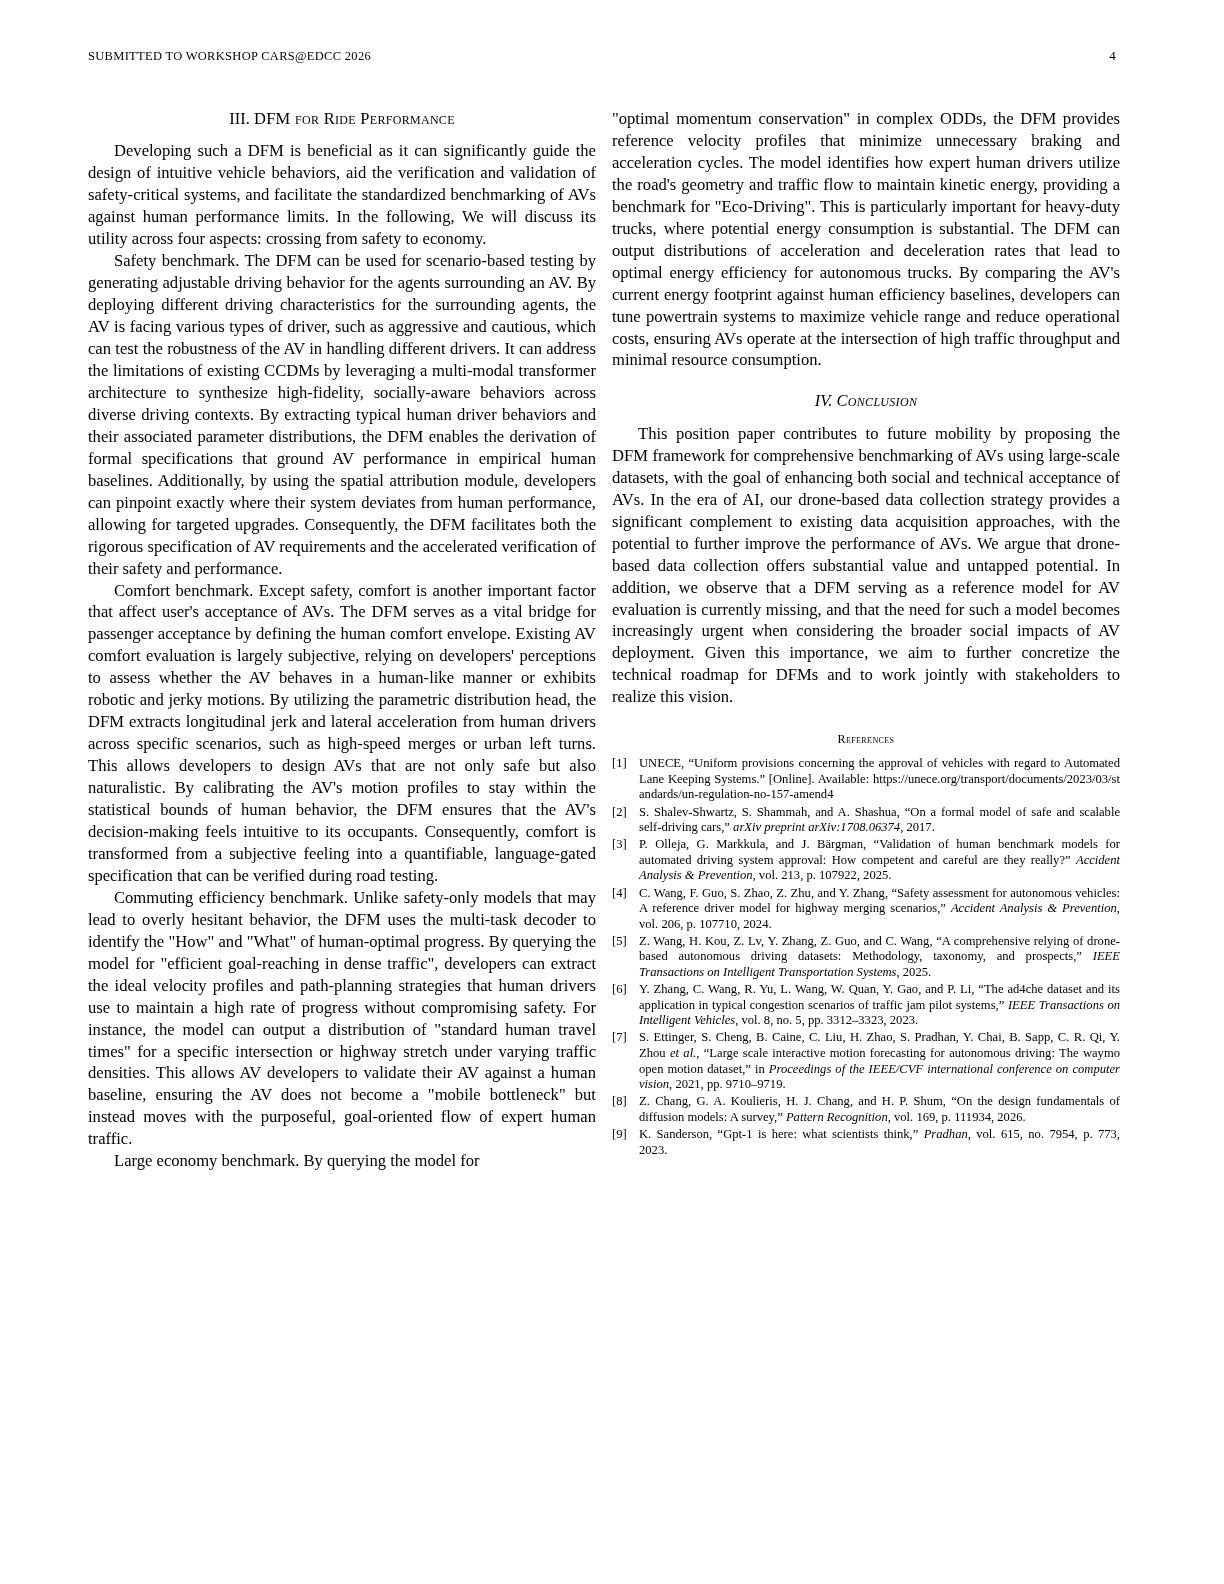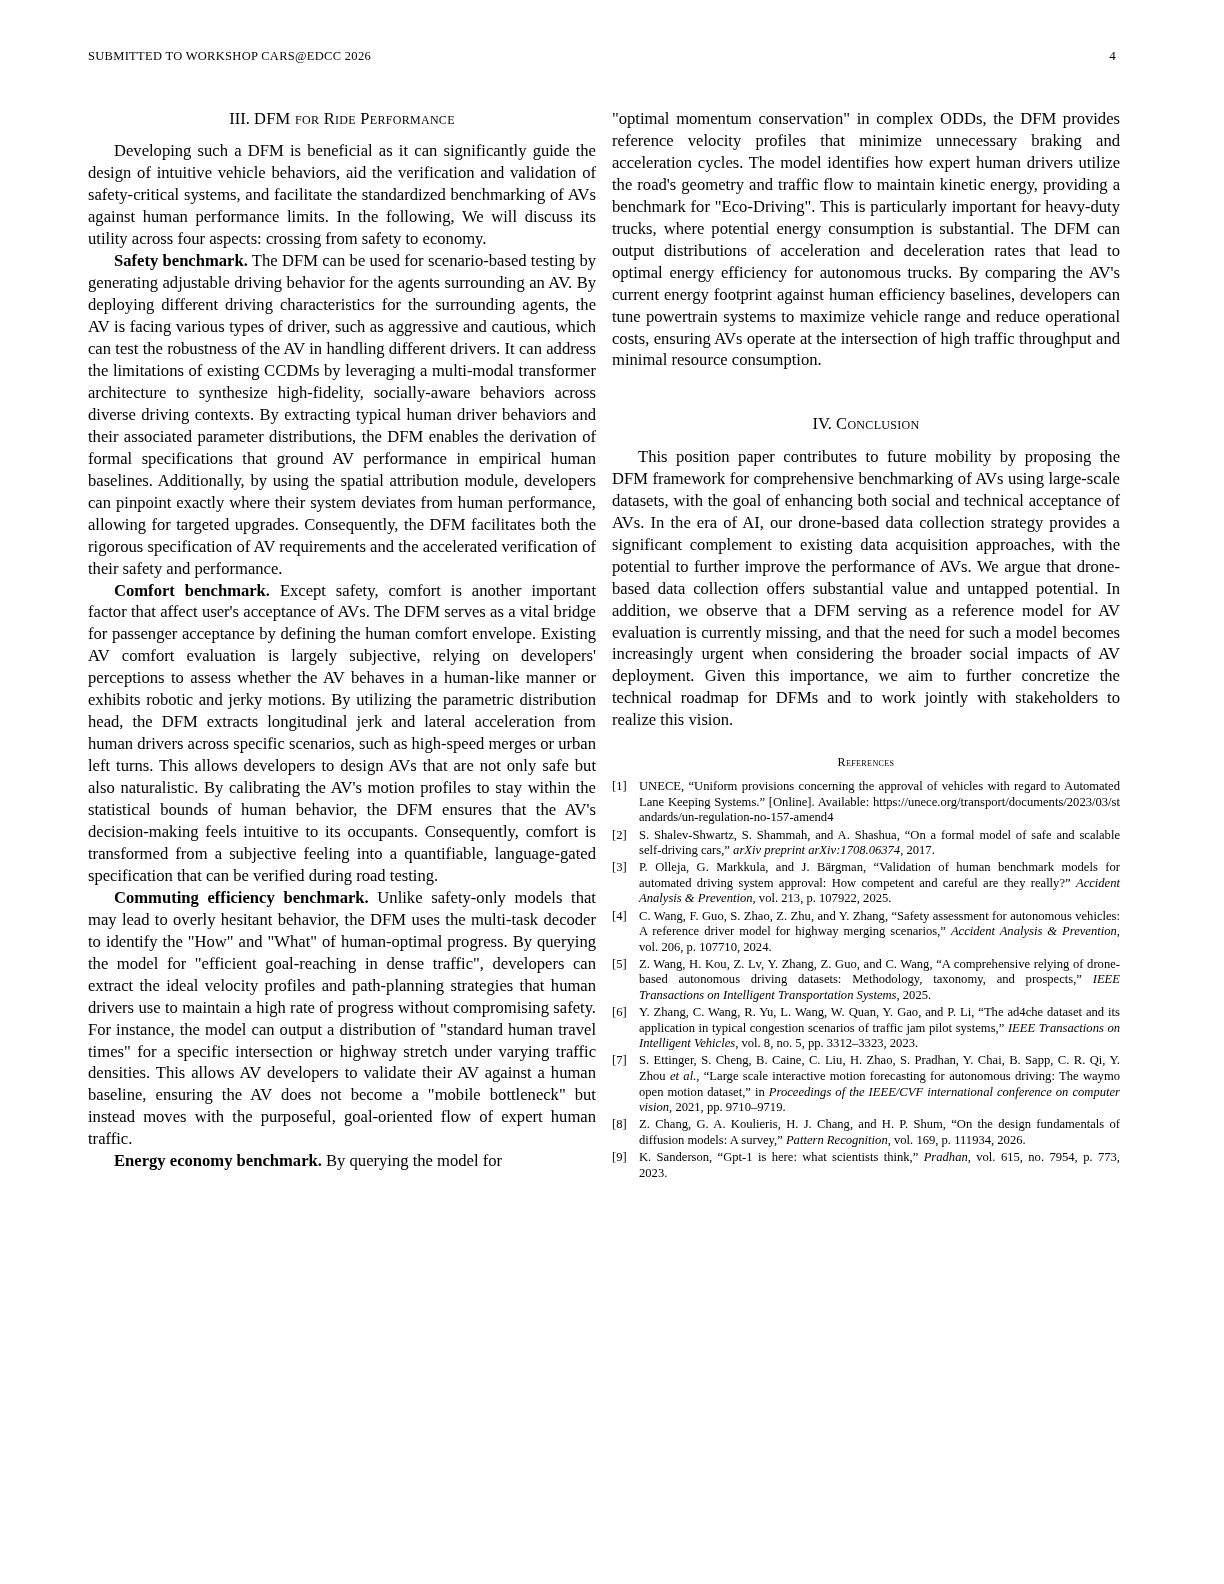--- a/index.html
+++ b/index.html
@@ -62,21 +62,22 @@
   }
   .section-head .numeral {
     font-variant: normal;
     text-transform: none;
   }
   .section-head .sc {
     font-variant: small-caps;
     letter-spacing: 0.3px;
   }
   .section-head.spaced-top {
-    margin-top: 42px;
+    margin-top: 19px;
+    font-style: italic;
   }
   .refs-head {
     text-align: center;
     font-size: 12px;
     font-variant: small-caps;
     letter-spacing: 0.4px;
     margin: 24px 0 9px 0;
   }
   
   p.body-par {
@@ -85,21 +86,21 @@
     text-justify: inter-word;
     font-size: 16.6px;
     line-height: 21.95px;
     text-indent: 26px;
     hyphens: manual;
   }
   p.body-par.cont {
     text-indent: 0;
   }
   b.lead-in {
-    font-weight: bold;
+    font-weight: normal;
   }
   
   .refs {
     margin-top: 2px;
   }
   .ref-item {
     display: flex;
     font-size: 12.6px;
     line-height: 15.6px;
     margin-bottom: 1.5px;
@@ -153,21 +154,21 @@
 
       <p class="body-par">
         <b class="lead-in">Comfort benchmark.</b><span> Except safety, comfort is another important factor that affect user's acceptance of AVs. The DFM serves as a vital bridge for passenger acceptance by defining the human comfort envelope. Existing AV comfort evaluation is largely subjective, relying on developers' perceptions to assess whether the AV behaves in a human-like manner or exhibits robotic and jerky motions. By utilizing the parametric distribution head, the DFM extracts longitudinal jerk and lateral acceleration from human drivers across specific scenarios, such as high-speed merges or urban left turns. This allows developers to design AVs that are not only safe but also naturalistic. By calibrating the AV's motion profiles to stay within the statistical bounds of human behavior, the DFM ensures that the AV's decision-making feels intuitive to its occupants. Consequently, comfort is transformed from a subjective feeling into a quantifiable, language-gated specification that can be verified during road testing.</span>
       </p>
 
       <p class="body-par">
         <b class="lead-in">Commuting efficiency benchmark.</b><span> Unlike safety-only models that may lead to overly hesitant behavior, the DFM uses the multi-task decoder to identify the "How" and "What" of human-optimal progress. By querying the model for "efficient goal-reaching in dense traffic", developers can extract the ideal velocity profiles and path-planning strategies that human drivers use to maintain a high rate of progress without compromising safety. For instance, the model can output a distribution of "standard human travel times" for a specific intersection or highway stretch under varying traffic densities. This allows AV developers to validate their AV against a human baseline, ensuring the AV does not become a "mobile bottleneck" but instead moves with the purposeful, goal-oriented flow of expert human traffic.</span>
       </p>
 
       <p class="body-par">
-        <b class="lead-in">Energy economy benchmark.</b><span> By querying the model for</span>
+        <b class="lead-in">Large economy benchmark.</b><span> By querying the model for</span>
       </p>
 
     </div>
 
     <div class="col">
 
       <p class="body-par cont">"optimal momentum conservation" in complex ODDs, the DFM provides reference velocity profiles that minimize unnecessary braking and acceleration cycles. The model identifies how expert human drivers utilize the road's geometry and traffic flow to maintain kinetic energy, providing a benchmark for "Eco-Driving". This is particularly important for heavy-duty trucks, where potential energy consumption is substantial. The DFM can output distributions of acceleration and deceleration rates that lead to optimal energy efficiency for autonomous trucks. By comparing the AV's current energy footprint against human efficiency baselines, developers can tune powertrain systems to maximize vehicle range and reduce operational costs, ensuring AVs operate at the intersection of high traffic throughput and minimal resource consumption.</p>
 
       <div class="section-head spaced-top">
         <span class="numeral">IV.</span>

